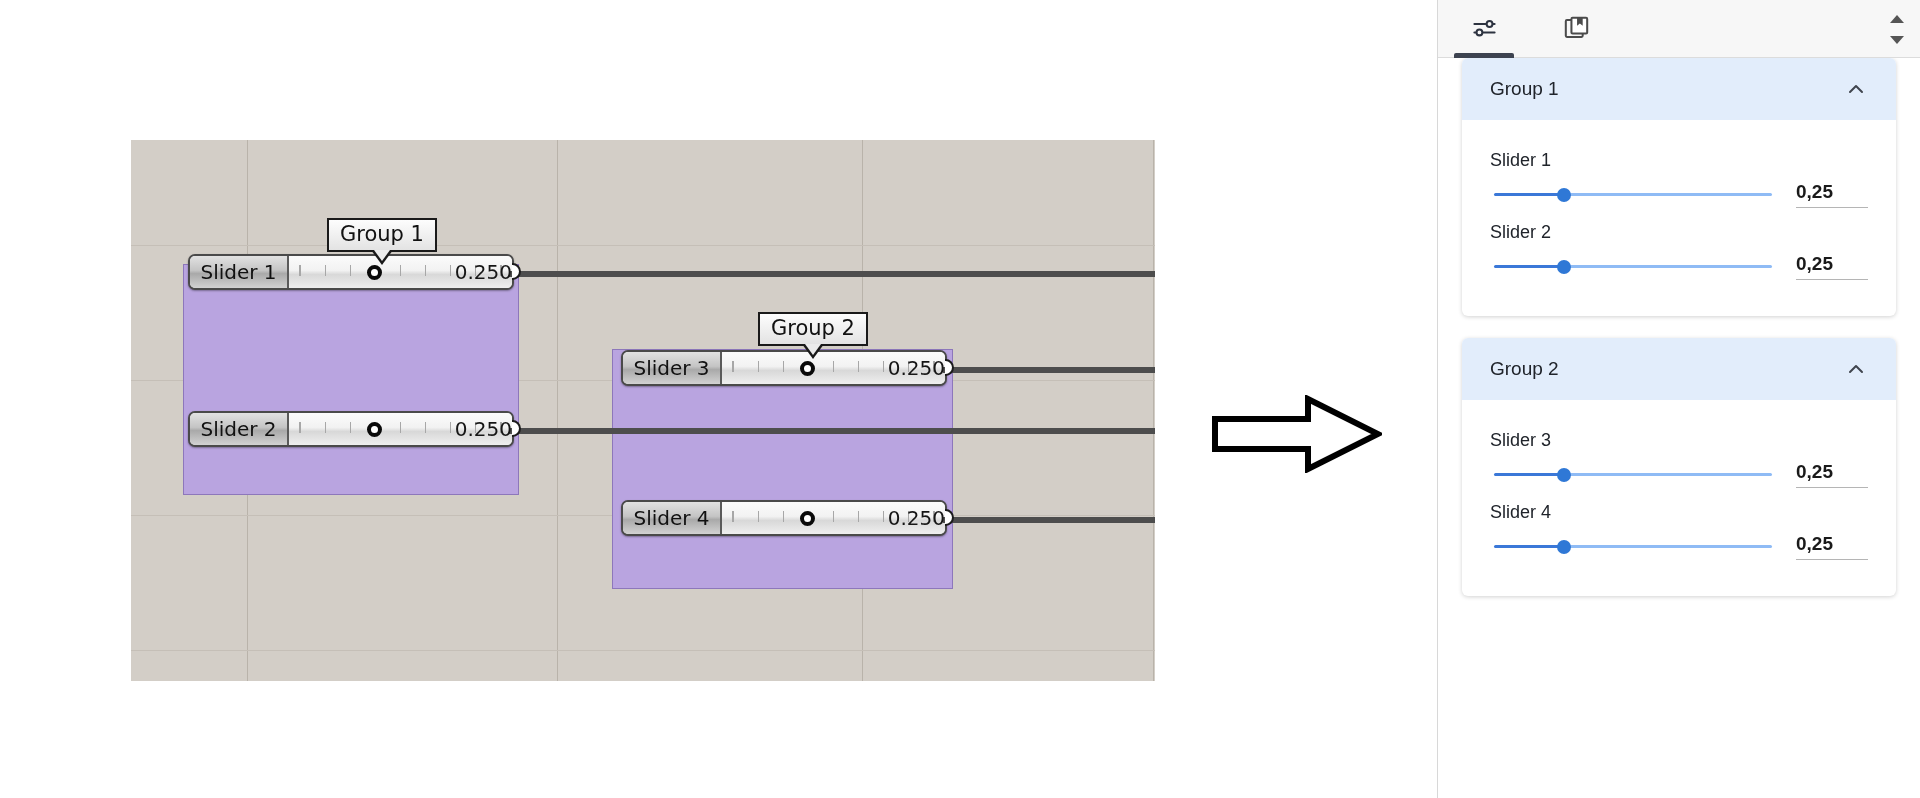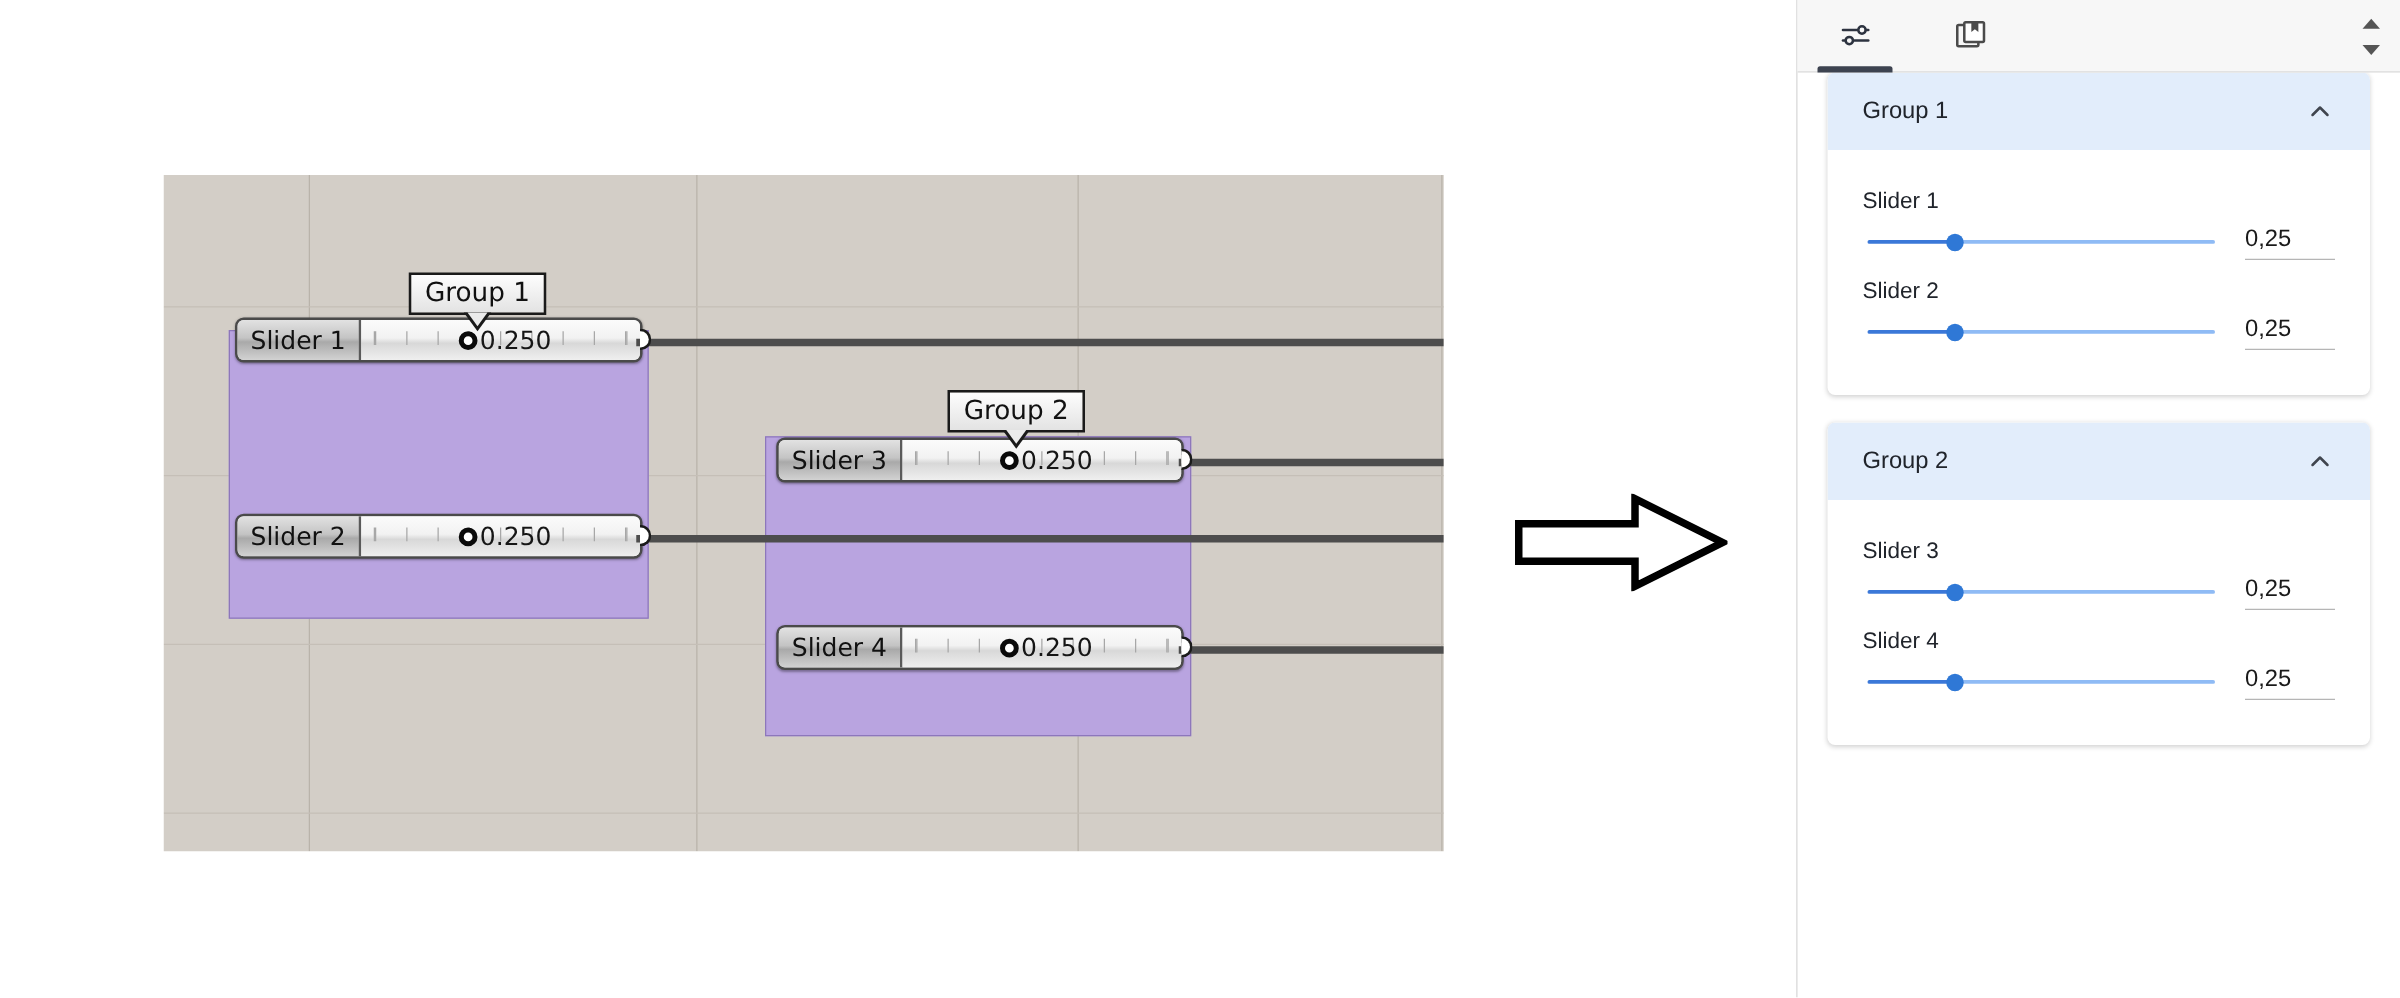--- a/index.html
+++ b/index.html
@@ -72,21 +72,21 @@
     display: flex; align-items: center; justify-content: center;
     background: linear-gradient(180deg,#e2e2e2 0%,#c4c4c4 45%,#a9a9a9 55%,#d2d2d2 100%);
     border-right: 2px solid #5a5a5a;
     font-size: 20px; color: #111;
     font-family: "DejaVu Sans", sans-serif;
     white-space: nowrap;
   }
   .gh-slider .track {
     position: relative; flex: 1;
     background: linear-gradient(180deg,#fbfbfb 0%,#f2f2f2 45%,#d8d8d8 58%,#efefef 100%);
-    display: flex; align-items: center; justify-content: center;
+    display: flex; align-items: center; justify-content: flex-end;
   }
   .gh-slider .ticks {
     position: absolute; left: 10px; right: 10px; top: 9px; height: 11px;
     border-left: 1px solid #a7a7a7; border-right: 1px solid #a7a7a7;
     display: flex; justify-content: space-between;
   }
   .gh-slider .ticks i { display: block; width: 1px; height: 100%; background: #a7a7a7; }
   .gh-slider .knob {
     position: absolute; left: 38%; top: 50%;
     width: 15px; height: 15px; margin-top: -7px; margin-left: -7px;
@@ -182,21 +182,21 @@
   }
   .group-head .gname {
     flex: 1; font-size: 19px; color: #20242b;
     font-family: "Liberation Sans", sans-serif;
   }
   .group-body { padding: 16px 28px 26px 28px; }
   .param-label {
     font-size: 18px; color: #20242b; margin: 14px 0 10px 0;
     font-family: "Liberation Sans", sans-serif;
   }
-  .param-row { display: flex; align-items: flex-start; gap: 24px; margin-bottom: 10px; }
+  .param-row { display: flex; align-items: flex-end; gap: 24px; margin-bottom: 10px; font-weight: bold; }
   .slider-wrap { position: relative; flex: 1; height: 26px; margin-left: 4px; }
   .slider-fill {
     position: absolute; left: 0; top: 11px; height: 3px;
     background: #3b78d8; border-radius: 2px;
   }
   .slider-rest {
     position: absolute; right: 0; top: 11px; height: 3px;
     background: #8fbbf5; border-radius: 2px;
   }
   .slider-thumb {

